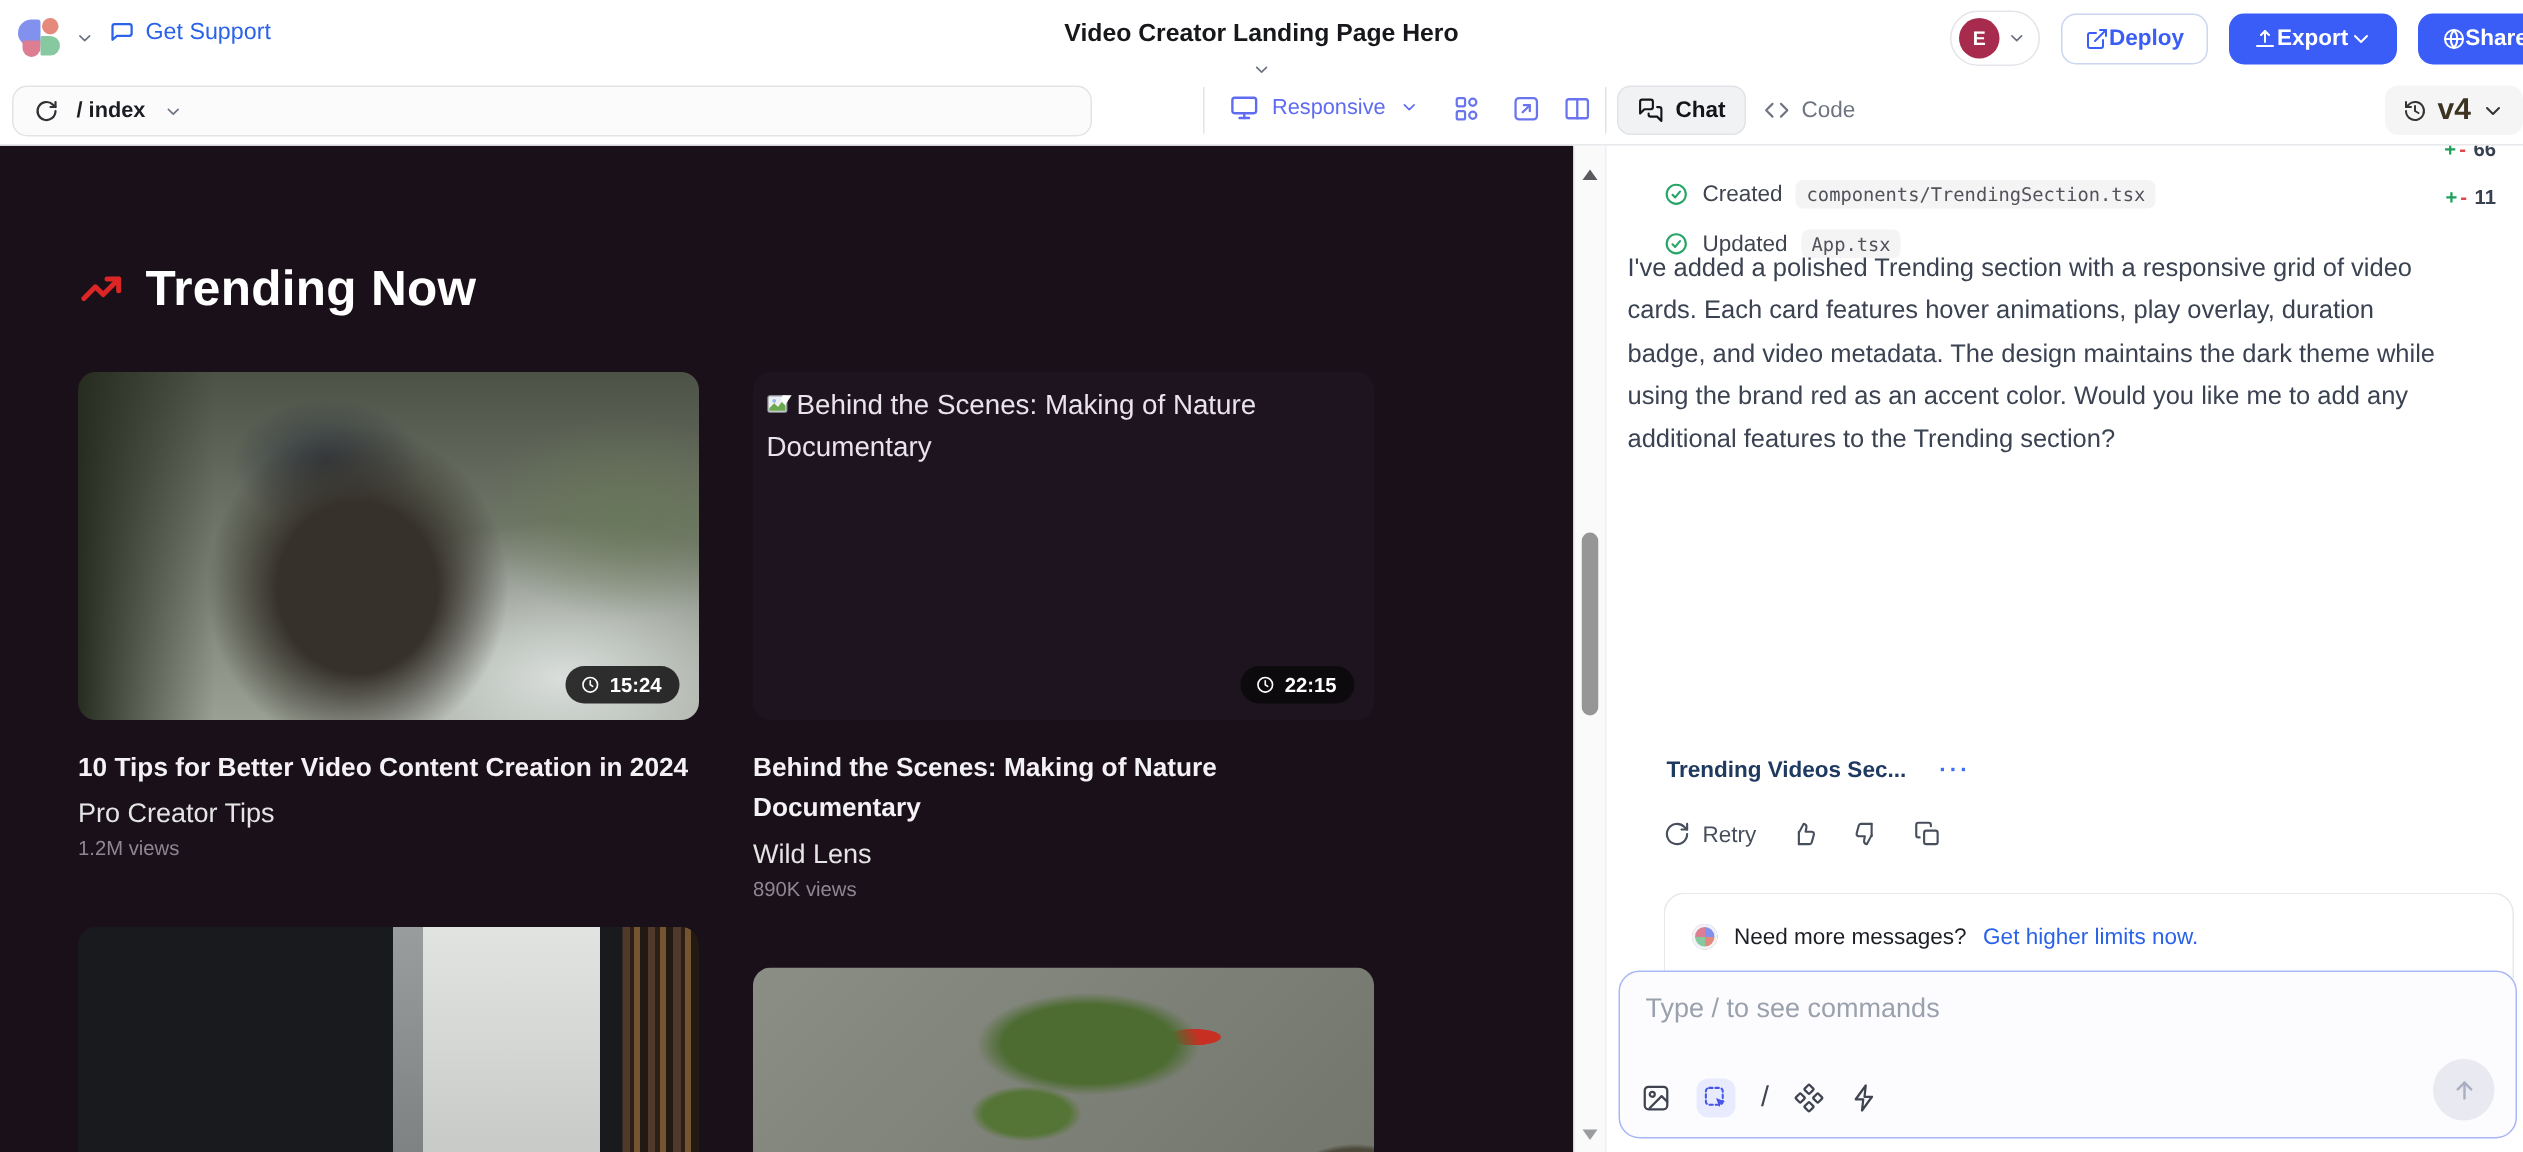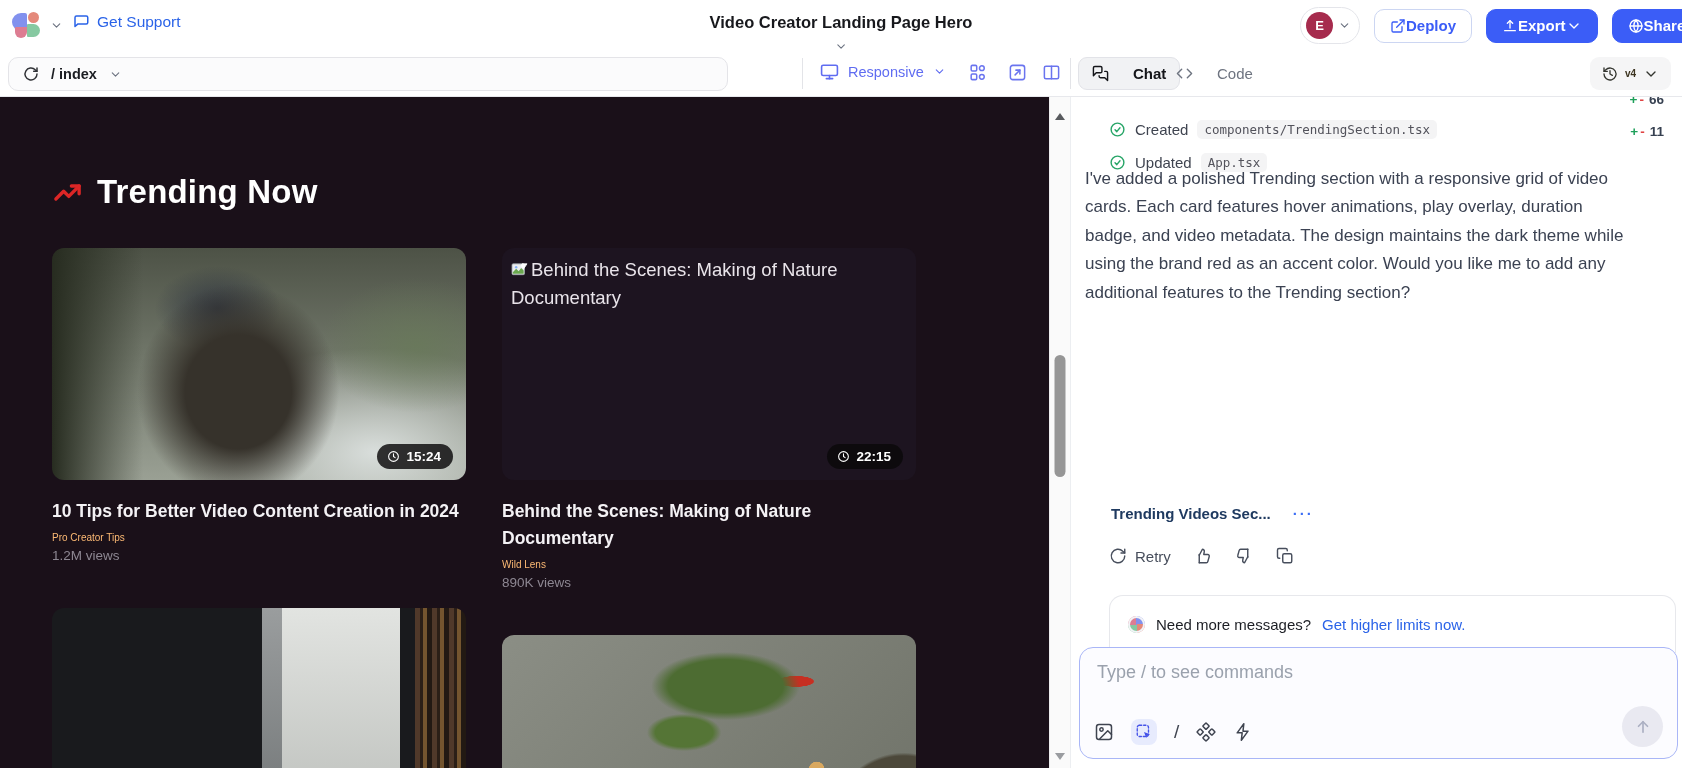--- a/index.html
+++ b/index.html
@@ -36,29 +36,29 @@
   .toolbar { position:absolute; left:0; top:50px; width:1682px; height:47px; background:#fff; border-bottom:1px solid #e7e8ec; z-index:5; }
   .urlbar { position:absolute; left:8px; top:7px; width:720px; height:34px; background:#fbfbfc; border:1px solid #e4e4e8; border-radius:10px; display:flex; align-items:center; gap:12px; padding:0 14px; cursor:text; }
   .urlbar svg.ref { width:16px; height:16px; stroke:#303236; fill:none; stroke-width:2.2; stroke-linecap:round; stroke-linejoin:round; }
   .urlbar .path { font-size:14.5px; font-weight:600; color:#1b1d22; }
   .vdiv { position:absolute; top:8px; width:1px; height:31px; background:#e3e4e8; }
   .resp-group { position:absolute; left:820px; top:12px; display:flex; align-items:center; gap:9px; color:#5f6cf1; cursor:pointer; }
   .resp-group svg { width:19px; height:19px; stroke:#5f6cf1; fill:none; stroke-width:2; stroke-linecap:round; stroke-linejoin:round; }
   .resp-group .rchev { width:13px; height:13px; stroke:#5f6cf1; }
   .resp-group .lbl { font-size:14.5px; font-weight:500; }
   .tool-ico { position:absolute; top:13px; width:19px; height:19px; stroke:#6a74ef; fill:none; stroke-width:1.9; stroke-linecap:round; stroke-linejoin:round; cursor:pointer; }
-  .tab { position:absolute; top:7px; height:33px; display:flex; align-items:center; gap:24px; border-radius:9px; padding:0 13px; font-size:15px; cursor:pointer; }
+  .tab { position:absolute; top:7px; height:33px; display:flex; align-items:center; gap:8px; border-radius:9px; padding:0 13px; font-size:15px; cursor:pointer; }
   .tab svg { width:17px; height:17px; fill:none; stroke-width:2; stroke-linecap:round; stroke-linejoin:round; }
   .tab-active { background:#f1f2f4; border:1px solid #e2e3e8; color:#141519; font-weight:600; }
   .tab-active svg { stroke:#141519; }
   .tab-idle { color:#6e7480; font-weight:500; }
   .tab-idle svg { stroke:#6e7480; }
   .ver-pill { position:absolute; left:1590px; top:7px; height:33px; display:flex; align-items:center; gap:7px; background:#f5f5f6; border-radius:9px; padding:0 12px; cursor:pointer; }
   .ver-pill svg { width:16px; height:16px; stroke:#33352f; fill:none; stroke-width:2; stroke-linecap:round; stroke-linejoin:round; }
-  .ver-pill .v { font-size:10px; font-weight:600; color:#3c3420; }
+  .ver-pill .v { font-size:20px; font-weight:600; color:#3c3420; }
 
   
   .preview { position:absolute; left:0; top:97px; width:1049px; height:762px; background:#1a1019; overflow:hidden; }
   .trend-head { position:absolute; left:52px; top:76px; display:flex; align-items:center; gap:14px; }
   .trend-head svg { width:31px; height:31px; stroke:#dc2626; fill:none; stroke-width:2.6; stroke-linecap:round; stroke-linejoin:round; }
   .trend-head .h { font-size:33px; font-weight:800; color:#ffffff; letter-spacing:0.2px; }
   .vcol { position:absolute; top:151px; width:414px; }
   .vcol.c1 { left:52px; } .vcol.c2 { left:502px; }
   .vimg { position:relative; width:414px; height:232px; border-radius:12px; overflow:hidden; }
   .img-mountain { background:
@@ -88,21 +88,21 @@
       radial-gradient(120px 55px at 54% 22%, #4d6c32 0 48%, transparent 62%),
       radial-gradient(60px 30px at 44% 42%, #557536 0 48%, transparent 62%),
       radial-gradient(30px 9px at 71% 20%, #c62f22 0 58%, transparent 62%),
       radial-gradient(9px 9px at 60% 62%, #d9a85f 0 85%, transparent 90%),
       radial-gradient(9px 9px at 68% 72%, #d3a057 0 85%, transparent 90%),
       radial-gradient(9px 9px at 76% 58%, #d9a85f 0 85%, transparent 90%),
       linear-gradient(135deg, #8b8e85 0%, #6e7167 100%); }
   .dur-badge { position:absolute; right:13px; bottom:11px; display:flex; align-items:center; gap:6px; background:rgba(10,8,10,0.82); border-radius:999px; padding:5px 12px 5px 10px; color:#fff; font-size:13.5px; font-weight:600; }
   .dur-badge svg { width:13px; height:13px; stroke:#fff; fill:none; stroke-width:2; stroke-linecap:round; stroke-linejoin:round; }
   .vtitle { margin-top:18px; font-size:17.5px; line-height:27px; font-weight:700; color:#f4f2f5; width:408px; }
-  .vchannel { margin-top:7px; font-size:10px; color:#fdba74; }
+  .vchannel { margin-top:7px; font-size:18px; color:#e5e5e5; }
   .vviews { margin-top:5px; font-size:13.5px; color:#8d8792; }
   .vimg.row2 { margin-top:45px; }
 
   
   .pscroll { position:absolute; left:1049px; top:97px; width:21px; height:671px; background:#fafafa; border-left:1px solid #ededee; }
   .ps-up { position:absolute; left:50%; top:16px; transform:translateX(-50%); width:0; height:0; border-left:5px solid transparent; border-right:5px solid transparent; border-bottom:7px solid #585a5e; cursor:pointer; }
   .ps-down { position:absolute; left:50%; bottom:8px; transform:translateX(-50%); width:0; height:0; border-left:5px solid transparent; border-right:5px solid transparent; border-top:7px solid #9a9ca0; cursor:pointer; }
   .ps-thumb { position:absolute; left:50%; transform:translateX(-50%); top:258px; width:11px; height:122px; background:#969696; border-radius:6px; cursor:pointer; }
 
   

